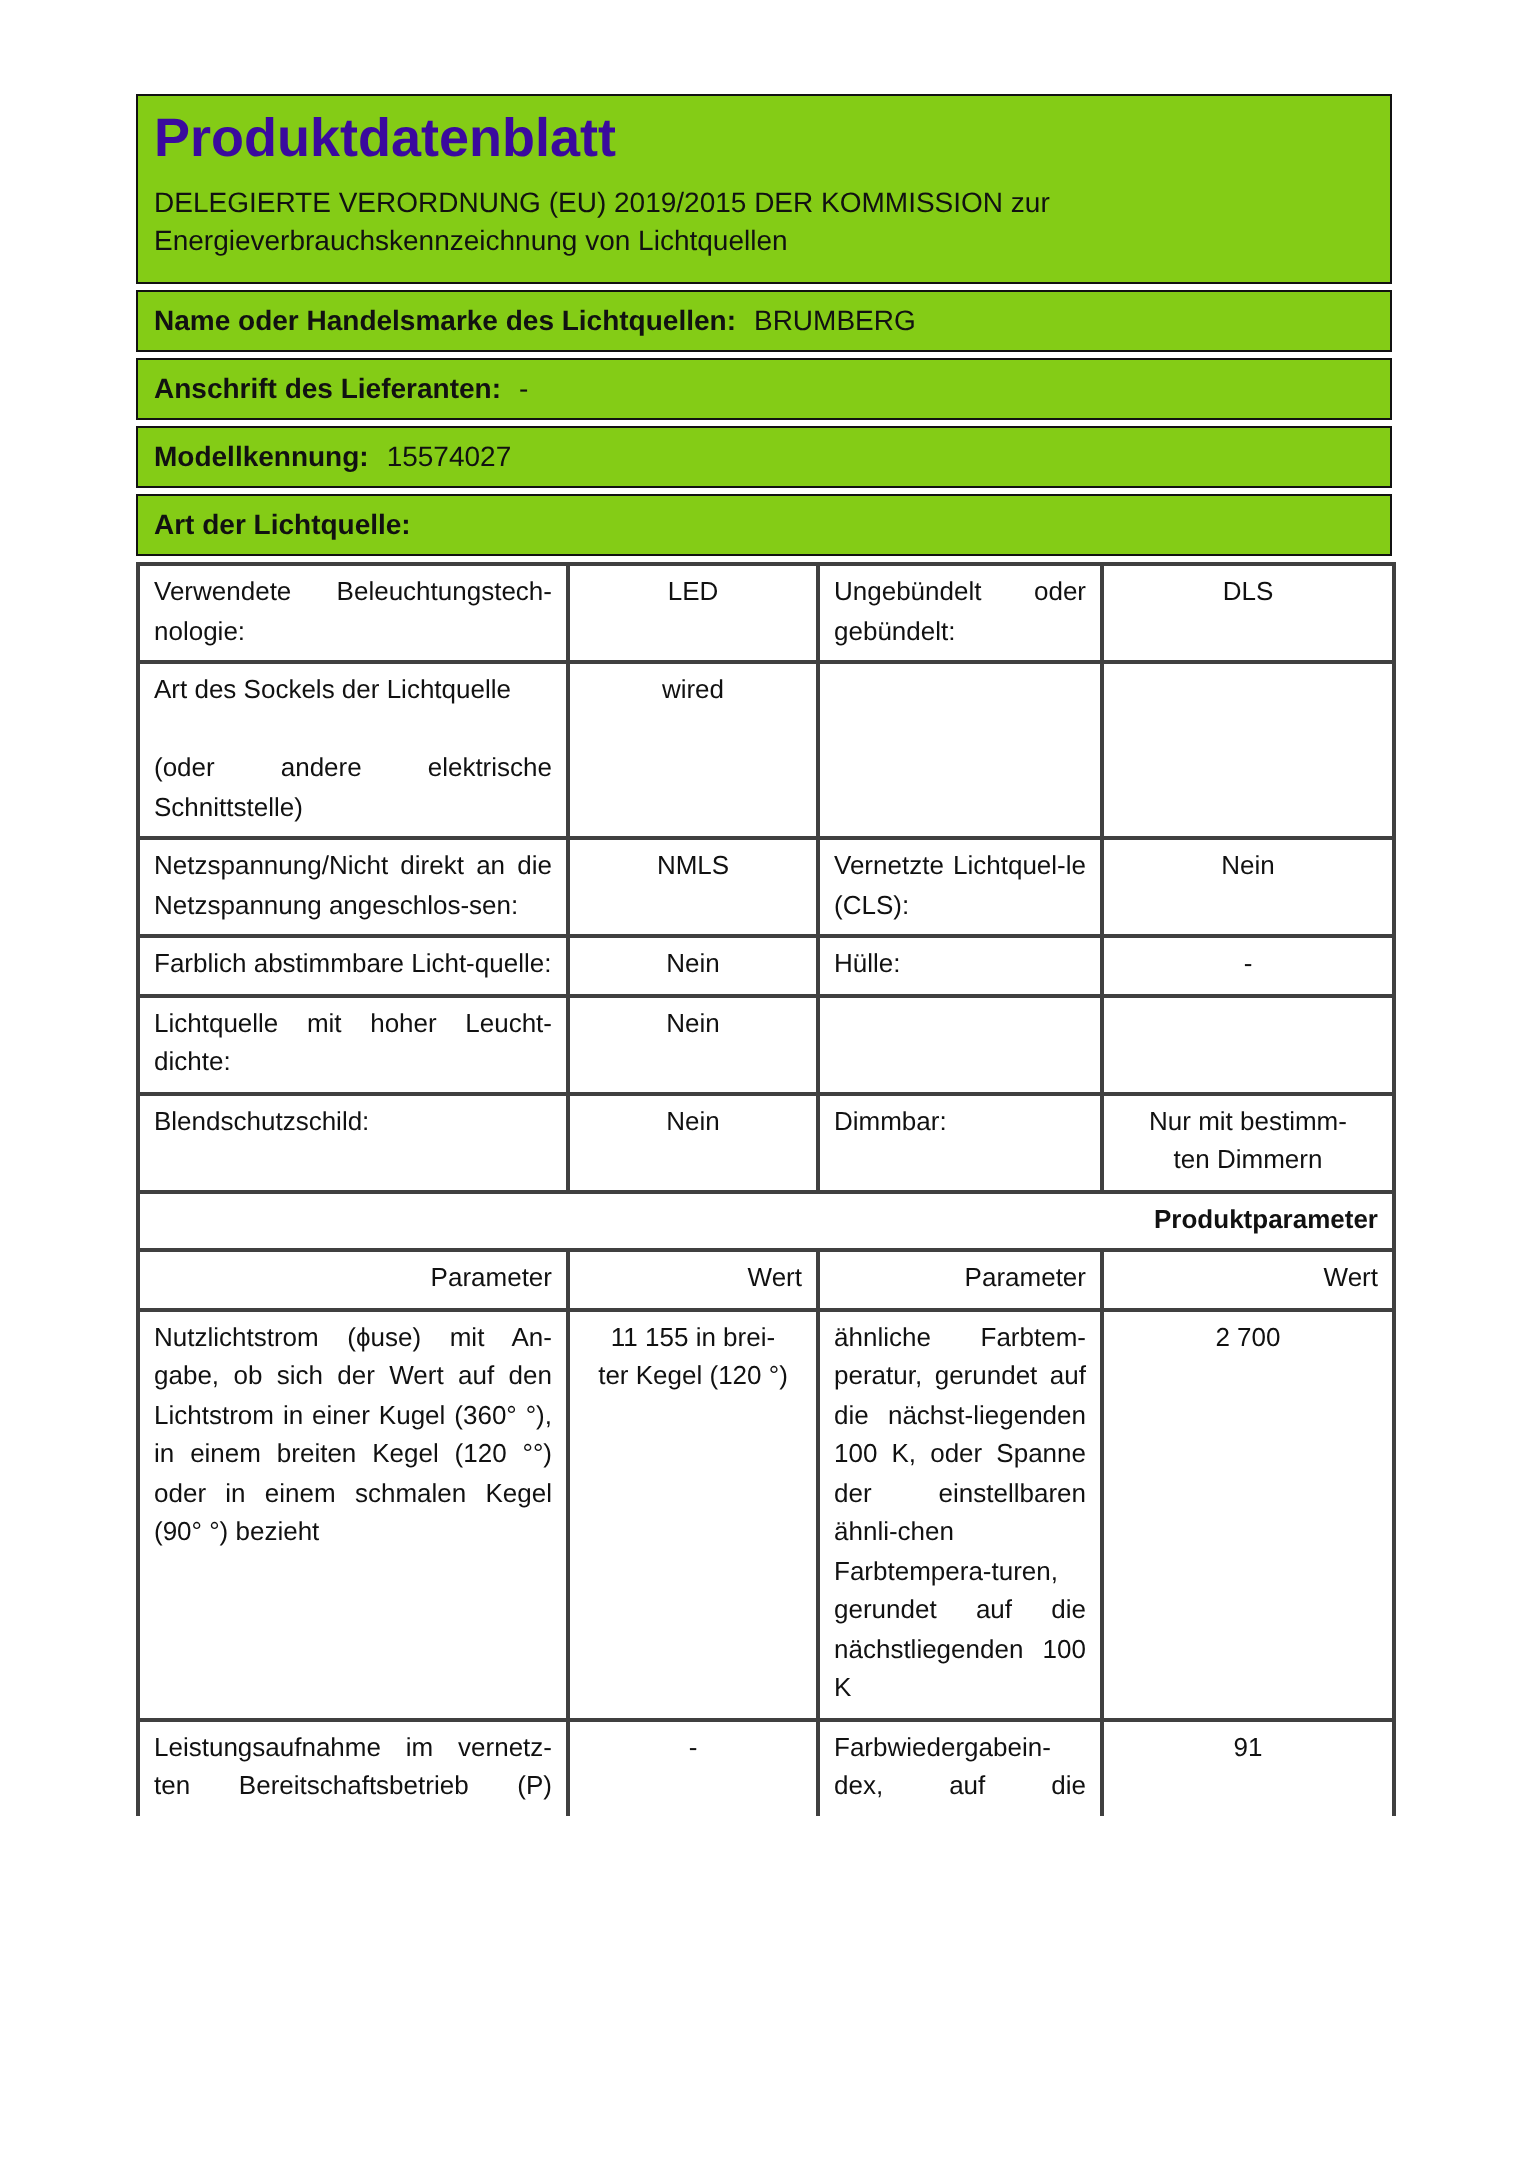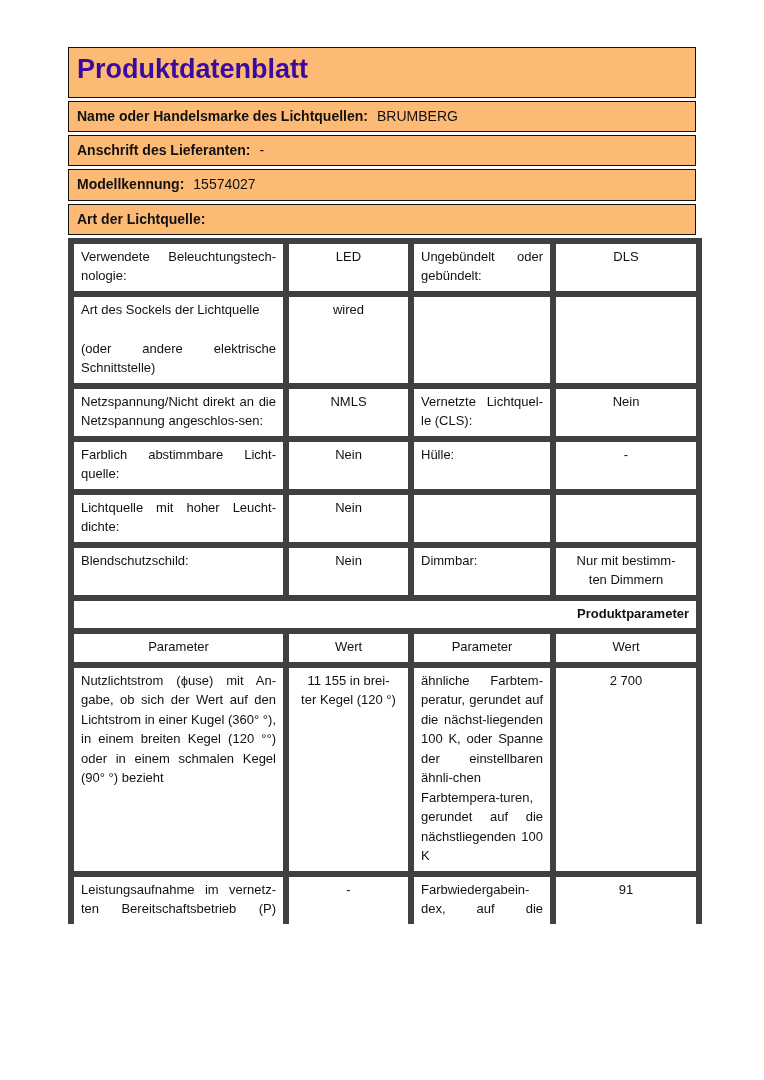--- a/index.html
+++ b/index.html
@@ -4,59 +4,61 @@
 <style>
   * { margin: 0; padding: 0; box-sizing: border-box; }
   html, body { background: #ffffff; }
   body {
     width: 764px; height: 1080px;
     font-family: "Liberation Sans", sans-serif;
     color: #111; overflow: hidden; position: relative;
   }
   .doc { position: absolute; left: 68px; top: 47px; width: 628px; }
 
-  .box { border: 1px solid #111; margin-bottom: 3px; background: #fdba74; }
+  .box { border: 1px solid #111; margin-bottom: 3px; background: #84cc16; }
 
   .title-box { padding: 4px 8px 10px 8px; }
   .title {
     font-size: 27px; font-weight: bold; color: #3a0a9e;
     line-height: 1.3; letter-spacing: 0;
   }
   .subtitle {
     margin-top: 5px; font-size: 14px; line-height: 1.38;
     white-space: pre-line; color: #111;
   }
 
   .kv { padding: 5px 8px 6px 8px; font-size: 14px; line-height: 1.3; }
   .kv .lbl { font-weight: bold; }
   .kv .val { margin-left: 9px; }
 
   table.main {
     border-collapse: collapse; table-layout: fixed;
     width: 628px; font-size: 13px; line-height: 19.5px;
   }
   table.main td {
-    border: 6px solid #404040; vertical-align: top;
+    border: 2px solid #404040; vertical-align: top;
     padding: 3px 7px 5px 7px; overflow: hidden; overflow-wrap: break-word;
   }
   td.pcell { text-align: justify; white-space: pre-line; }
   td.vcell { text-align: center; white-space: pre-line; }
   td.hdr   { text-align: right; font-weight: bold; }
-  td.colhdr{ text-align: center; }
+  td.colhdr{ text-align: right; }
   td.jlast { text-align-last: justify; }
   tr.cut td { border-bottom: none; }
   sub { font-size: 9px; line-height: 0; }
 </style>
 </head>
 <body>
 
 <div class="doc">
 
   <div class="box title-box">
     <div class="title" style="color: rgb(58, 10, 158);">Produktdatenblatt</div>
+    <div class="subtitle">DELEGIERTE VERORDNUNG (EU) 2019/2015 DER KOMMISSION zur
+Energieverbrauchskennzeichnung von Lichtquellen</div>
   </div>
 
   <div class="box kv">
     <span class="lbl">Name oder Handelsmarke des Lichtquellen:</span><span class="val">BRUMBERG</span>
   </div>
   <div class="box kv">
     <span class="lbl">Anschrift des Lieferanten:</span><span class="val">-</span>
   </div>
   <div class="box kv">
     <span class="lbl">Modellkennung:</span><span class="val">15574027</span>

